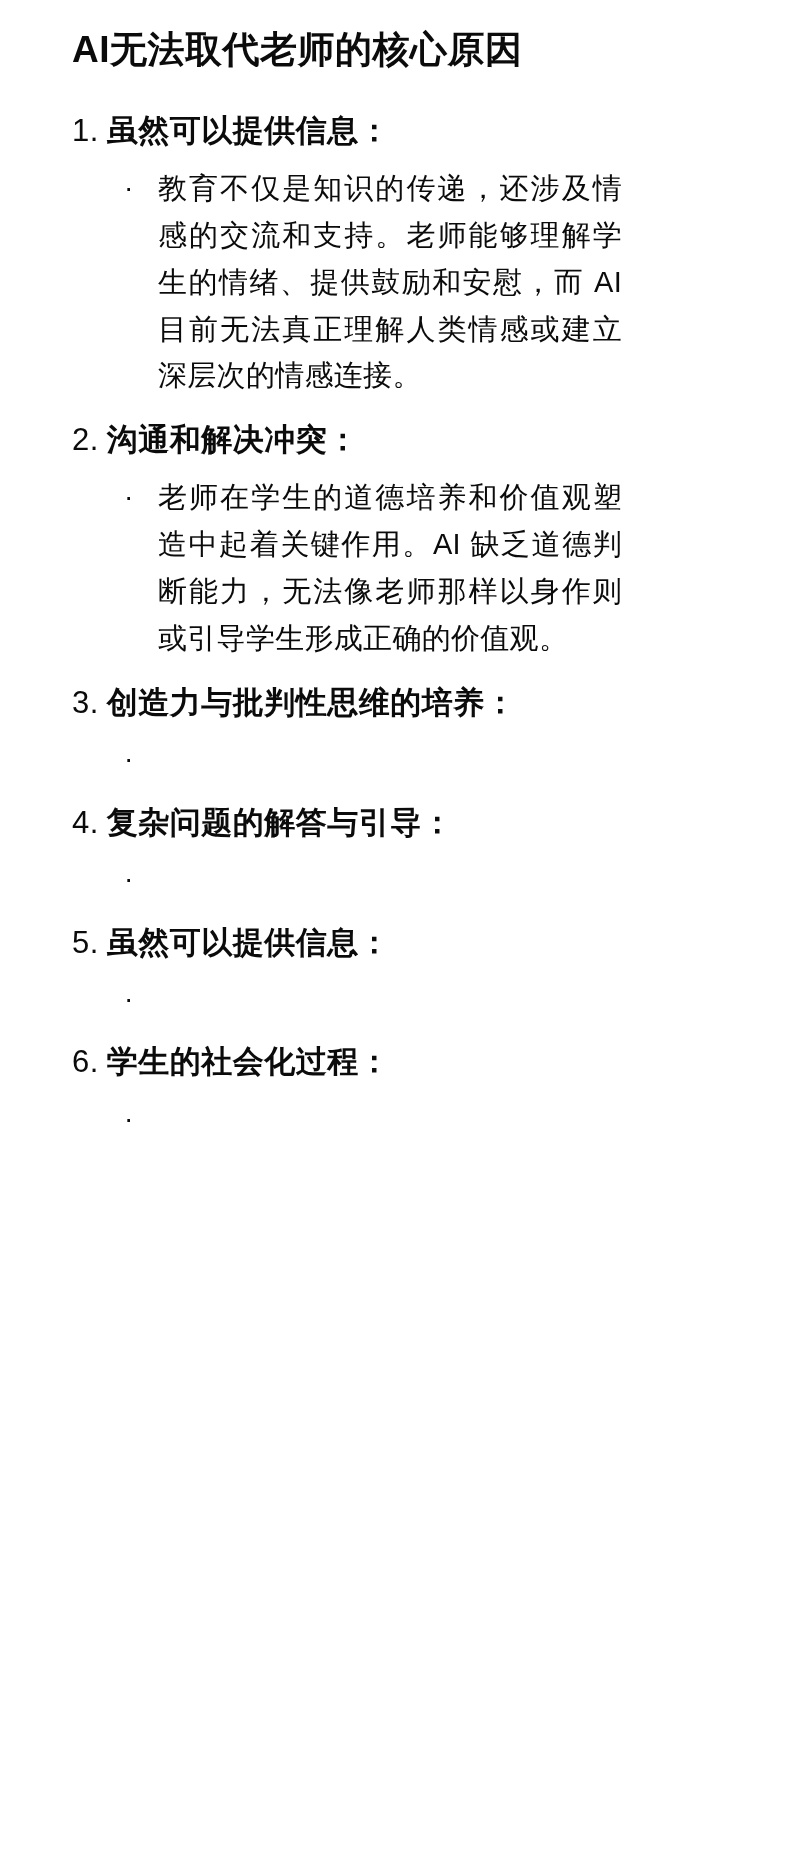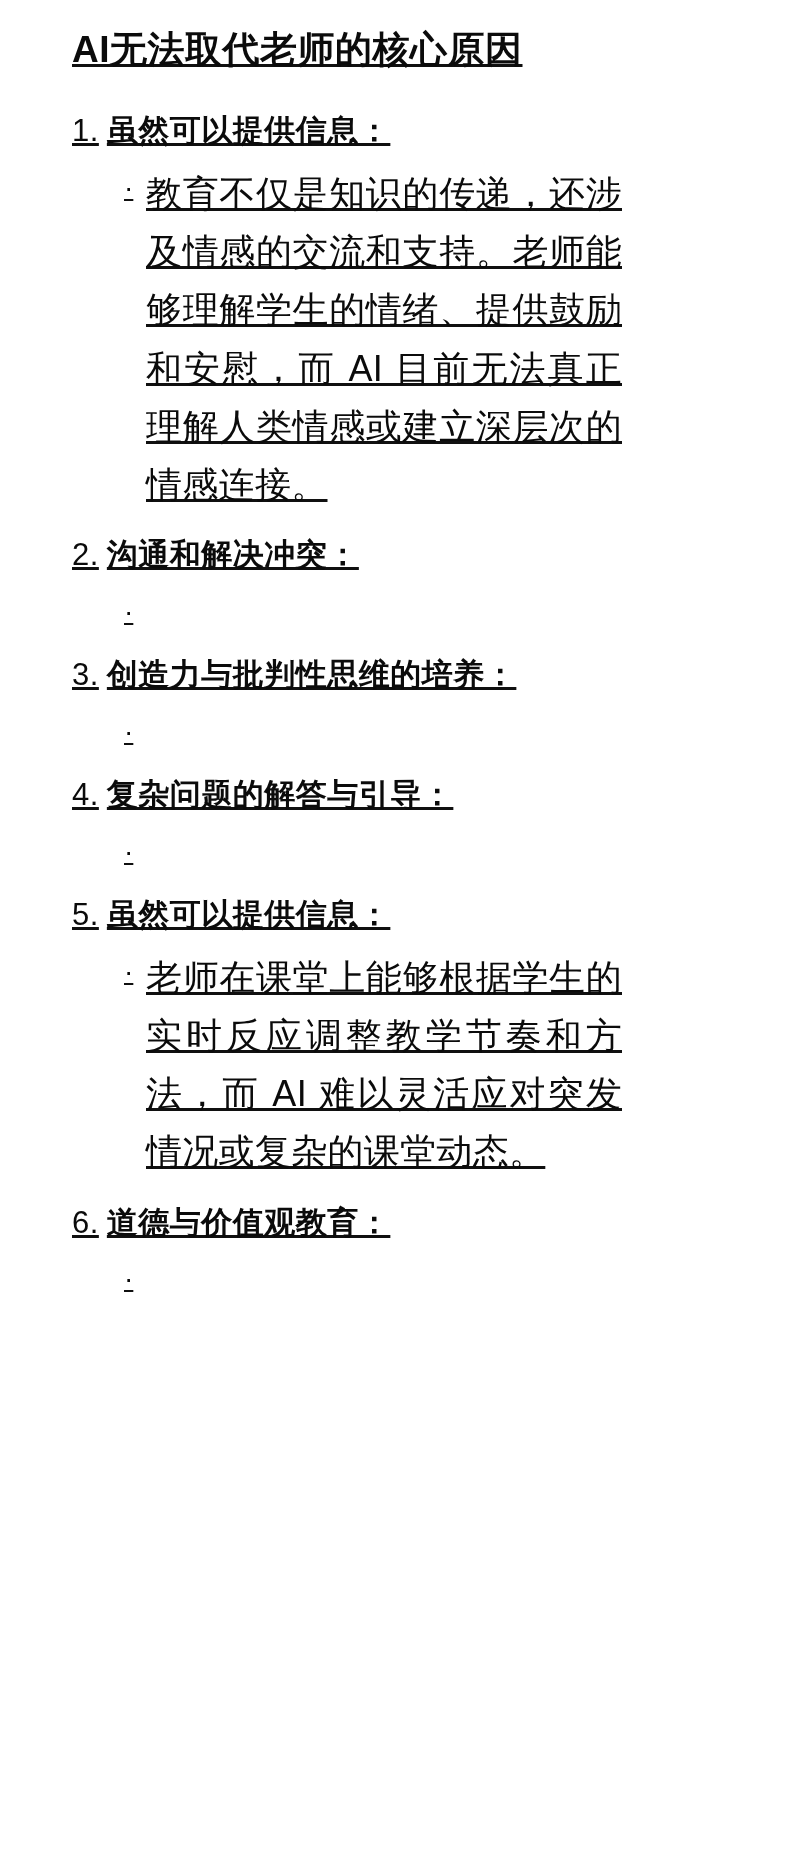--- a/index.html
+++ b/index.html
@@ -11,21 +11,20 @@
     width: 800px;
     min-height: 1875px;
     font-family: "Liberation Sans", "DejaVu Sans", sans-serif;
     color: #101010;
     -webkit-font-smoothing: antialiased;
   }
   .page {
     box-sizing: border-box;
     width: 680px;
     padding: 26px 54px 30px 54px;
-    text-decoration: underline;
   }
   .doc-title {
     font-size: 37px;
     font-weight: bold;
     line-height: 1.3;
     letter-spacing: 0.5px;
     margin: 0 0 34px 0;
     padding-left: 18px;
     color: #0b0b0b;
   }
@@ -65,26 +64,27 @@
   .bullet {
     flex: 0 0 auto;
     width: 22px;
     font-size: 28px;
     line-height: 1.62;
     color: #0b0b0b;
     text-align: left;
   }
   .sub-text {
     flex: 1 1 auto;
-    font-size: 36px;
+    font-size: 29px;
     line-height: 1.62;
     letter-spacing: 0.3px;
     color: #0b0b0b;
     text-align: justify;
     text-justify: inter-ideograph;
+    margin-left: 12px;
   }
   .item-6 .sub-text {
     text-align: left;
   }
 </style>
 </head>
 <body>
 
 <div class="page">
 
@@ -103,20 +103,21 @@
       </div>
     </li>
 
     <li class="item item-2">
       <div class="item-head">
         <span class="item-num">2.</span>
         <span class="item-title">沟通和解决冲突：</span>
       </div>
       <div class="sub">
         <span class="bullet">·</span>
+        <span class="sub-text">老师在学生的道德培养和价值观塑造中起着关键作用。AI 缺乏道德判断能力，无法像老师那样以身作则或引导学生形成正确的价值观。</span>
       </div>
     </li>
 
     <li class="item item-3">
       <div class="item-head">
         <span class="item-num">3.</span>
         <span class="item-title">创造力与批判性思维的培养：</span>
       </div>
       <div class="sub">
         <span class="bullet">·</span>
@@ -133,28 +134,27 @@
       </div>
     </li>
 
     <li class="item item-5">
       <div class="item-head">
         <span class="item-num">5.</span>
         <span class="item-title">虽然可以提供信息：</span>
       </div>
       <div class="sub">
         <span class="bullet">·</span>
-        <span class="sub-text">老师在课堂上能够根据学生的实时反应调整教学节奏和方法，而 AI 难以灵活应对突发情况或复杂的课堂动态。</span>
       </div>
     </li>
 
     <li class="item item-6">
       <div class="item-head">
         <span class="item-num">6.</span>
-        <span class="item-title">道德与价值观教育：</span>
+        <span class="item-title">学生的社会化过程：</span>
       </div>
       <div class="sub">
         <span class="bullet">·</span>
       </div>
     </li>
 
   </ol>
 </div>
 
 </body></html>

